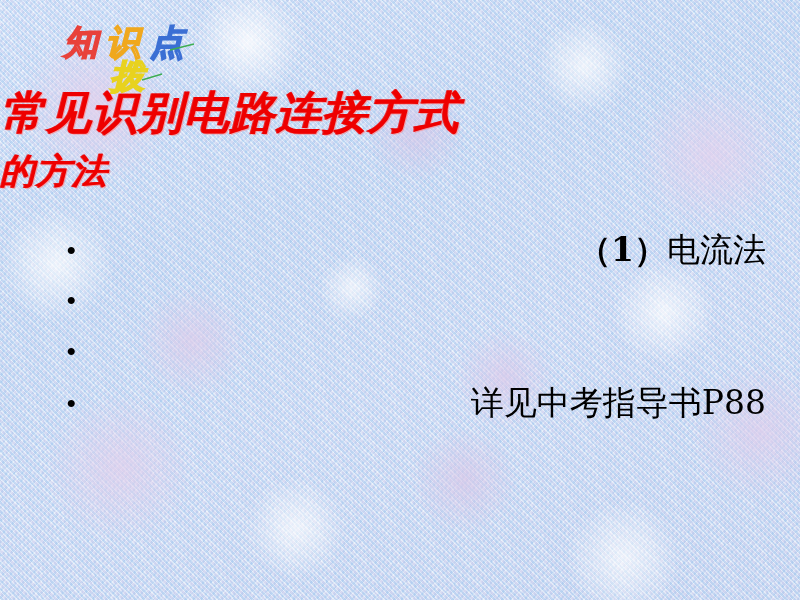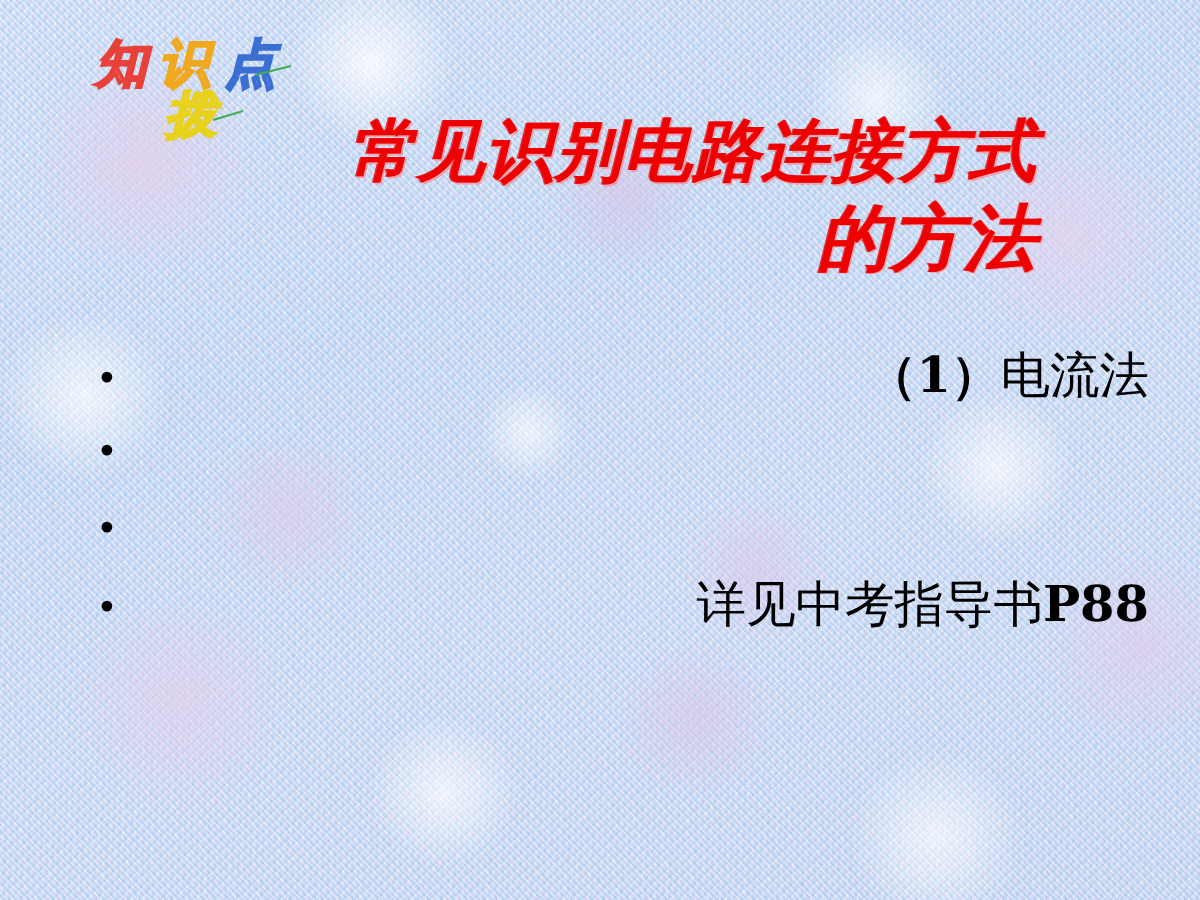--- a/index.html
+++ b/index.html
@@ -65,37 +65,37 @@
     font-style: italic;
     fill: none;
     stroke-width: 1.6;
     paint-order: stroke;
   }
 
   
   #title {
     position: absolute;
     left: 0;
-    top: 72px;
+    top: 84px;
     width: 692px;
-    text-align: right;
+    text-align: left;
     color: #ee0000;
     font-family: "DejaVu Serif", "Liberation Serif", serif;
     font-weight: 700;
     font-style: italic;
     font-size: 45px;
     line-height: 58px;
     letter-spacing: 1px;
     text-shadow:
       1px 1px 0 rgba(255,120,120,0.55),
       -1px 0 0 rgba(238,0,0,0.8);
     white-space: nowrap;
   }
   #title .t-line { display: block; }
-  #title .t-line-2 { font-size: 48px; margin-left: 36px; }
+  #title .t-line-2 { font-size: 35px; }
 
   
   #bullets {
     position: absolute;
     left: 66px;
     top: 228px;
     width: 700px;
   }
   .bullet-row {
     display: flex;
@@ -115,21 +115,21 @@
     flex: 1 1 auto;
     font-family: "DejaVu Serif", "Liberation Serif", serif;
     font-size: 33px;
     line-height: 44px;
     color: #000000;
     white-space: nowrap;
     text-align: right;
   }
   .bullet-row.no-indent .bullet-text { margin-left: -14px; }
   .bullet-text .num { font-weight: 700; }
-  .bullet-text .pg  { font-weight: 700; margin-top: 16px; }
+  .bullet-text .pg  { font-weight: 400; margin-top: 16px; }
 </style>
 </head>
 <body>
 
 <div id="slide">
 
   <div id="wordart">
     <svg viewBox="0 0 180 80" xmlns="http://www.w3.org/2000/svg" aria-hidden="true">
       <text class="wa-char" x="6" y="40" stroke="#e8413a">知</text>
       <text class="wa-char" x="48" y="40" stroke="#f0a81e">识</text>

